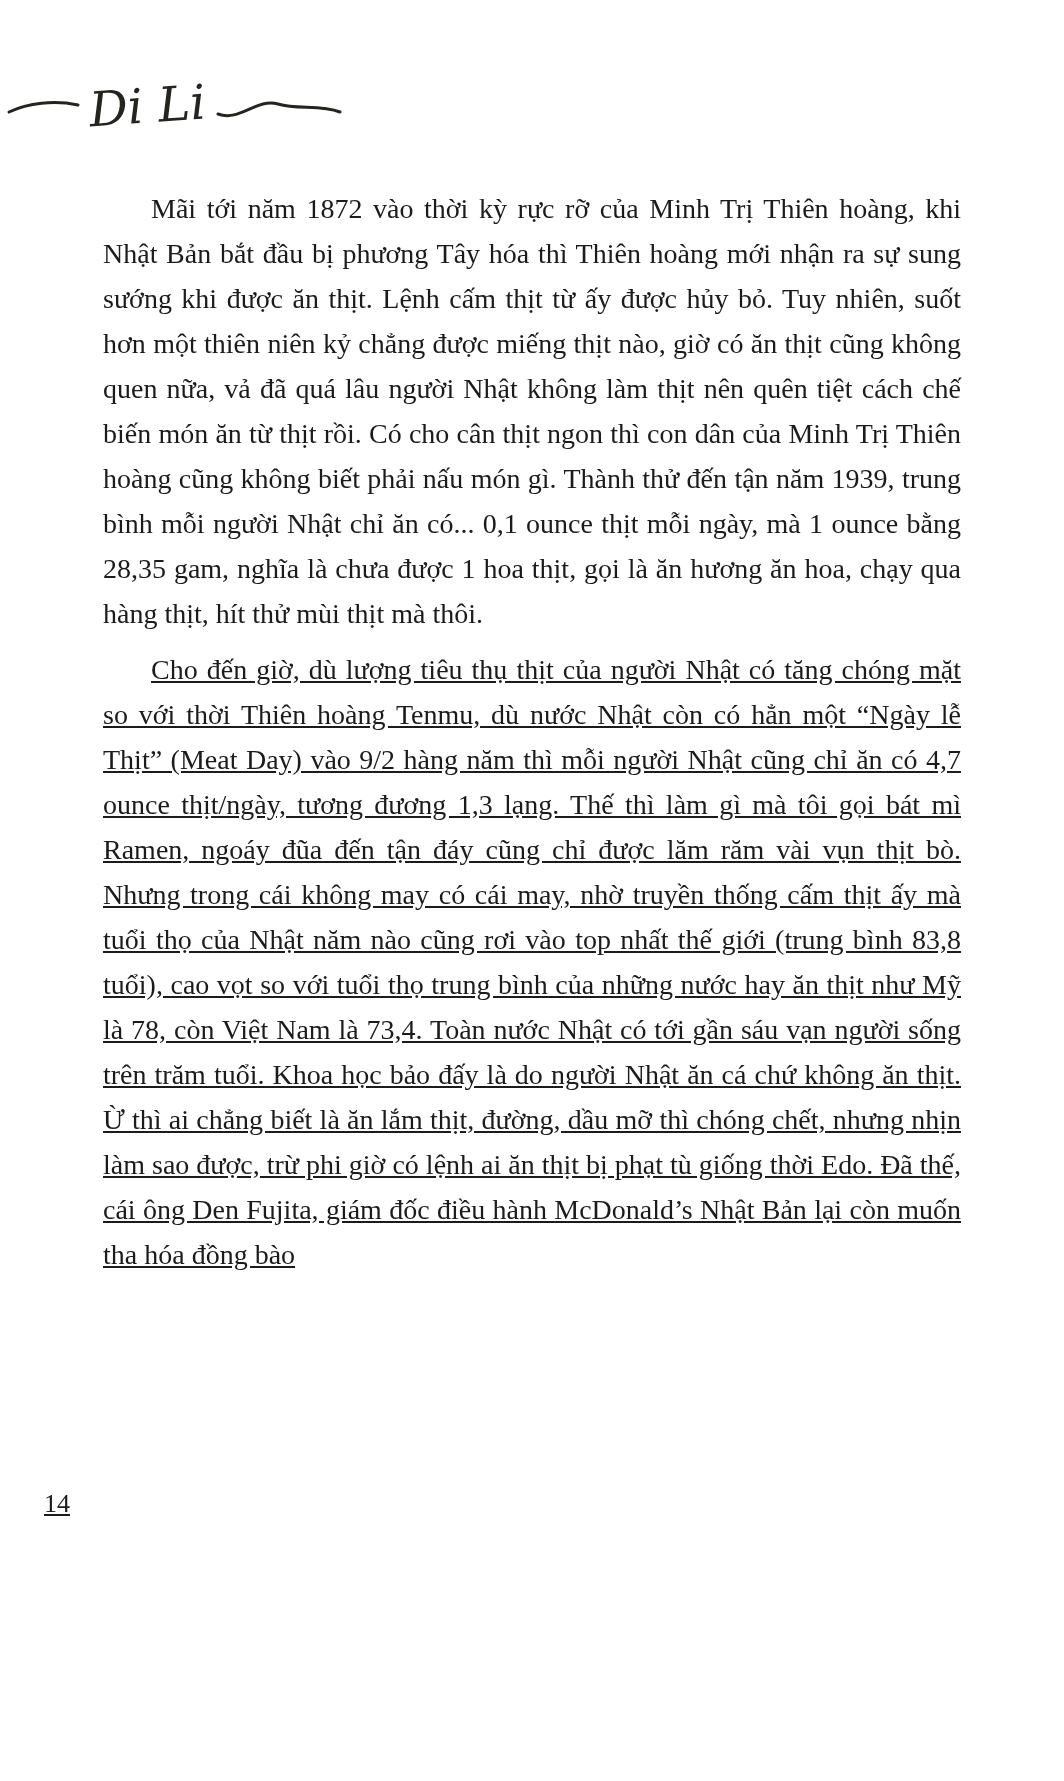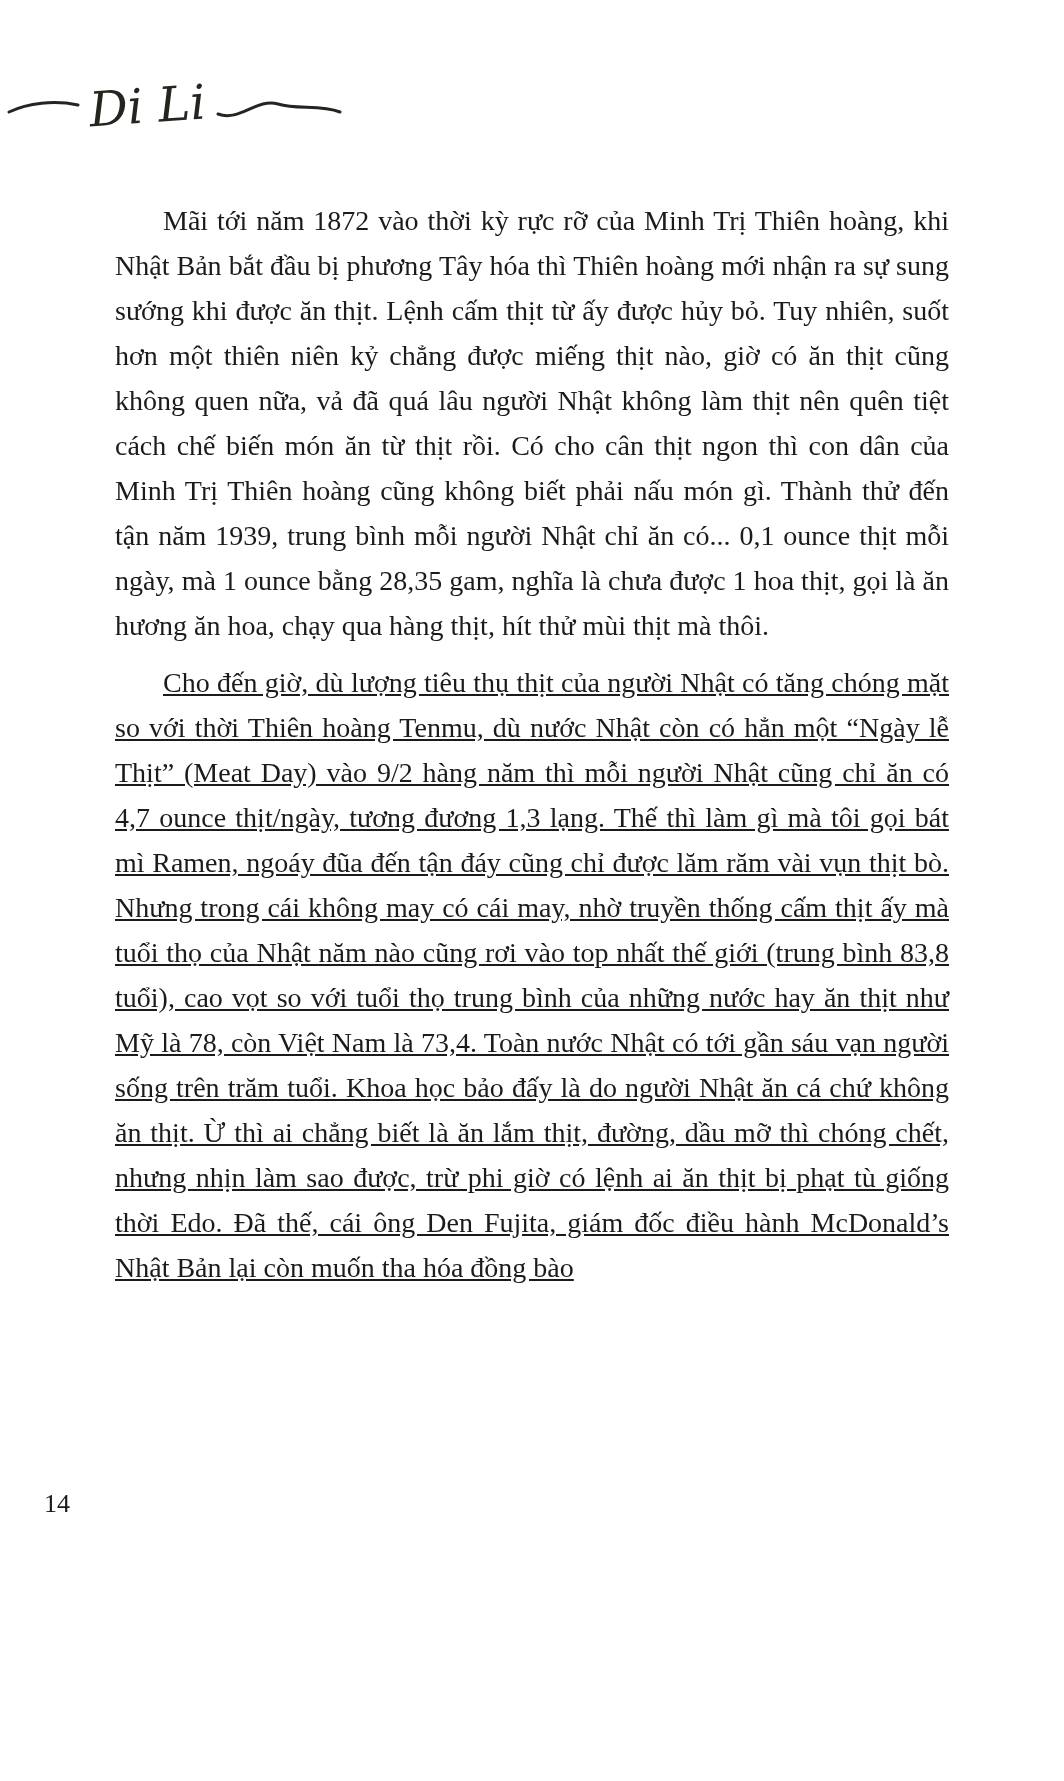--- a/index.html
+++ b/index.html
@@ -42,33 +42,34 @@
     position: absolute;
     left: 103px;
     top: 186px;
     width: 858px;
     color: #1b1b1b;
     font-size: 28px;
     line-height: 45px;
     text-align: justify;
   }
   .content p {
-    margin: 12px;
+    margin: 0;
     text-indent: 48px;
   }
   .content p + p {
     margin-top: 11px;
     text-decoration: underline;
   }
   .page-number {
     position: absolute;
     left: 44px;
     top: 1489px;
     font-size: 26px;
     color: #1b1b1b;
+    text-decoration: underline;
   }
 </style>
 </head>
 <body>
 
 <div class="page">
 
   <svg class="signature" viewBox="0 0 344 88" xmlns="http://www.w3.org/2000/svg">
     <path d="M 5 52 C 24 43, 50 40, 74 45"></path>
     <text x="86" y="62" transform="rotate(-4 150 58)">Di Li</text>

